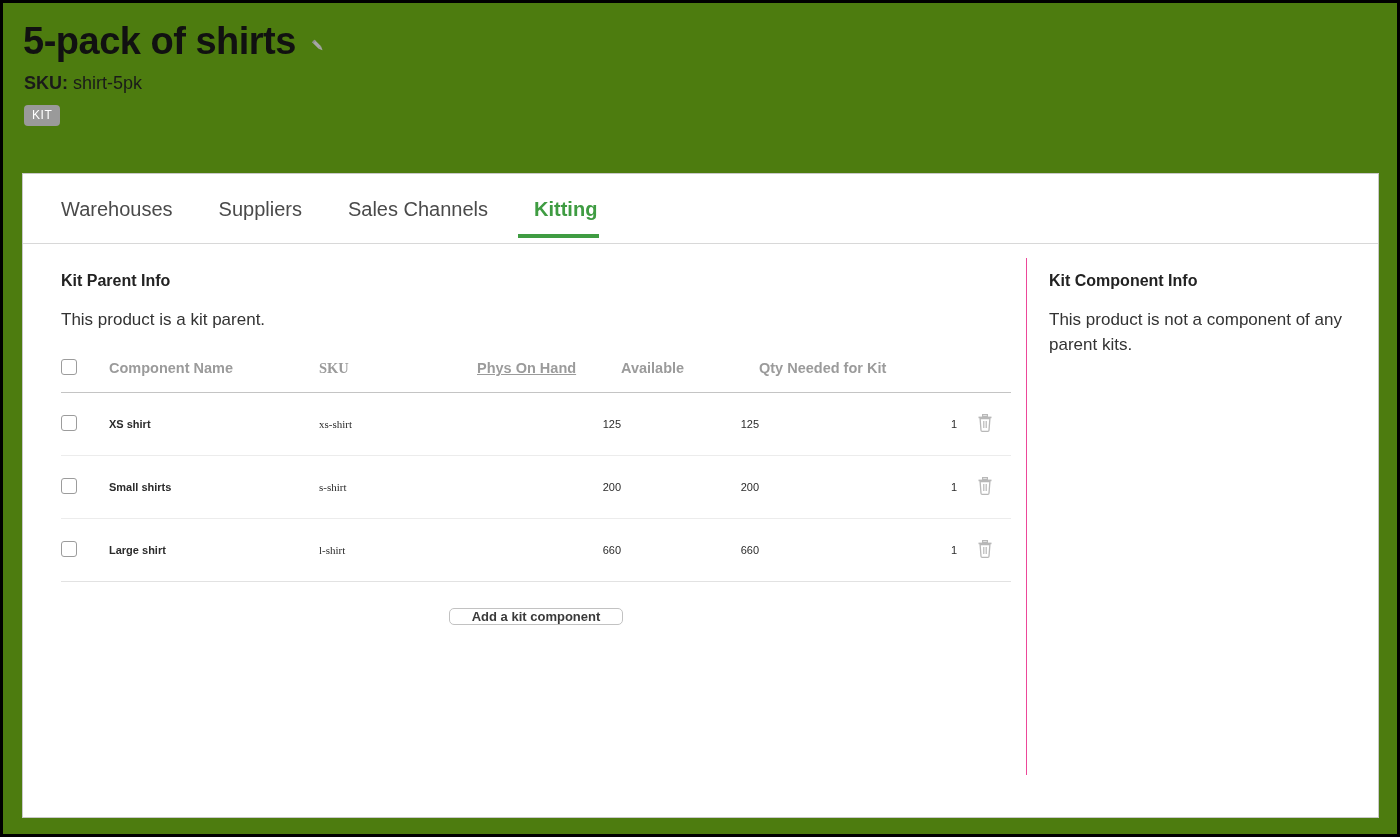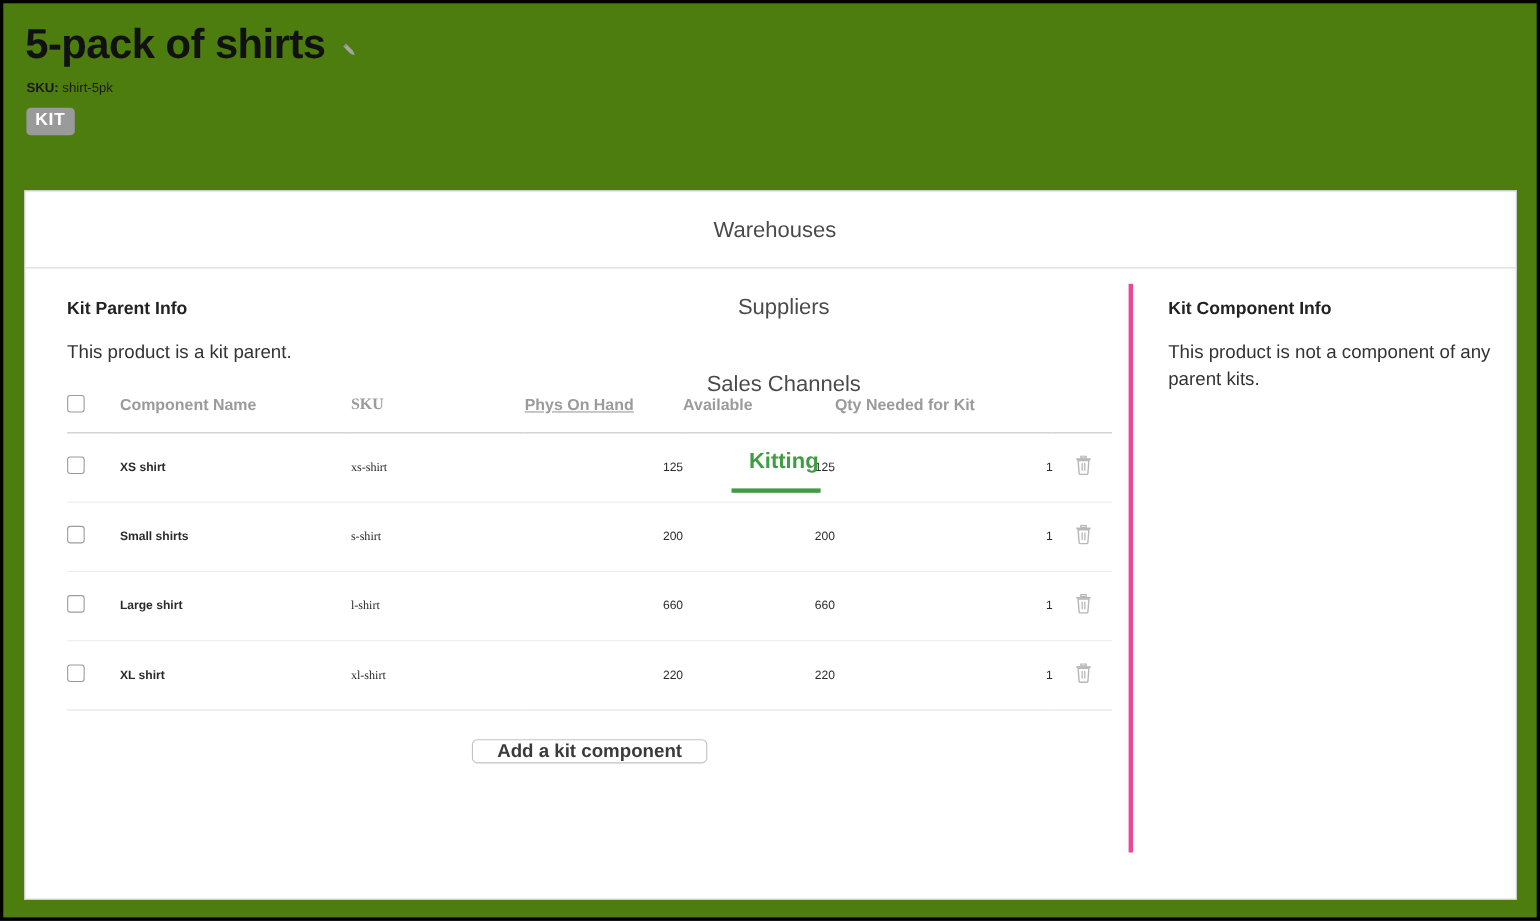--- a/index.html
+++ b/index.html
@@ -47,34 +47,34 @@
     display: inline-block;
     width: 20px;
     height: 20px;
     margin-top: 8px;
     cursor: pointer;
   }
   .pencil-icon svg { display: block; }
 
   .sku-line {
     padding: 10px 16px 0 21px;
-    font-size: 12px;
+    font-size: 18px;
     color: #1a1a1a;
   }
   .sku-label { font-weight: bold; }
   .sku-value { font-weight: normal; }
 
   .badge-row { padding: 11px 0 0 21px; }
 
   .kit-badge {
     display: inline-block;
     background: #9a9a9a;
     color: #ffffff;
-    font-size: 16px;
-    font-weight: bold;
+    font-size: 12px;
+    font-weight: normal;
     letter-spacing: 0.6px;
     padding: 3px 8px 4px 8px;
     border-radius: 4px;
   }
 
   
   #card {
     position: absolute;
     left: 19px;
     top: 170px;
@@ -84,21 +84,20 @@
     border: 1px solid #c9c9c9;
   }
 
   .tabbar {
     height: 70px;
     border-bottom: 1px solid #d8d8d8;
     display: flex;
     align-items: center;
     padding-left: 38px;
     gap: 0;
-    flex-direction: column;
   }
 
   .tab {
     font-size: 20px;
     color: #4a4a4a;
     padding: 0 16px;
     height: 70px;
     line-height: 70px;
     position: relative;
     cursor: pointer;
@@ -127,23 +126,23 @@
     height: 573px;
   }
 
   .left-pane {
     width: 1003px;
     padding: 28px 0 0 38px;
   }
 
   .right-pane {
     flex: 1;
-    border-left: 4px solid #ec4899;
+    border-left: 1px solid #ec4899;
     margin: 14px 0 42px 0;
-    padding: 14px 0 0 32px;
+    padding: 14px 0 0 22px;
   }
 
   .pane-title {
     font-size: 16px;
     font-weight: bold;
     color: #222222;
     margin-bottom: 18px;
   }
 
   .pane-note {
@@ -222,21 +221,21 @@
 
   .add-wrap {
     width: 950px;
     display: flex;
     justify-content: center;
     margin-top: 26px;
   }
 
   .add-btn {
     font-family: "Liberation Sans", sans-serif;
-    font-size: 17px;
+    font-size: 13px;
     font-weight: bold;
     color: #3a3a3a;
     background: #ffffff;
     border: 1px solid #c2c2c2;
     border-radius: 5px;
     padding: 0 22px;
     cursor: pointer;
   }
 </style>
 </head>
@@ -348,39 +347,20 @@
                   <svg width="16" height="18" viewBox="0 0 16 18">
                     <rect x="1.5" y="2.6" width="13" height="1.6" fill="#b8b8b8"></rect>
                     <rect x="5.6" y="0.6" width="4.8" height="1.8" fill="none" stroke="#b8b8b8" stroke-width="1.2"></rect>
                     <path d="M3.1 4.6 h9.8 l-0.9 11.6 a1.2 1.2 0 0 1 -1.2 1.1 h-5.6 a1.2 1.2 0 0 1 -1.2 -1.1 z" fill="none" stroke="#b8b8b8" stroke-width="1.3"></path>
                     <rect x="6.2" y="7" width="1.2" height="7" fill="#b8b8b8"></rect>
                     <rect x="8.6" y="7" width="1.2" height="7" fill="#b8b8b8"></rect>
                   </svg>
                 </button>
               </td>
             </tr>
-            <tr class="row">
-              <td class="col-check"><span class="cbox"></span></td>
-              <td class="col-name  cell-name">XL shirt</td>
-              <td class="col-sku   cell-sku">xl-shirt</td>
-              <td class="col-poh   cell-num">220</td>
-              <td class="col-avail cell-num">220</td>
-              <td class="col-qty   cell-qty">1</td>
-              <td class="col-del">
-                <button class="trash-btn">
-                  <svg width="16" height="18" viewBox="0 0 16 18">
-                    <rect x="1.5" y="2.6" width="13" height="1.6" fill="#b8b8b8"></rect>
-                    <rect x="5.6" y="0.6" width="4.8" height="1.8" fill="none" stroke="#b8b8b8" stroke-width="1.2"></rect>
-                    <path d="M3.1 4.6 h9.8 l-0.9 11.6 a1.2 1.2 0 0 1 -1.2 1.1 h-5.6 a1.2 1.2 0 0 1 -1.2 -1.1 z" fill="none" stroke="#b8b8b8" stroke-width="1.3"></path>
-                    <rect x="6.2" y="7" width="1.2" height="7" fill="#b8b8b8"></rect>
-                    <rect x="8.6" y="7" width="1.2" height="7" fill="#b8b8b8"></rect>
-                  </svg>
-                </button>
-              </td>
-            </tr>
           </tbody>
         </table>
 
         <div class="add-wrap">
           <button class="add-btn">Add a kit component</button>
         </div>
       </div>
 
       <div class="right-pane">
         <div class="pane-title">Kit Component Info</div>

